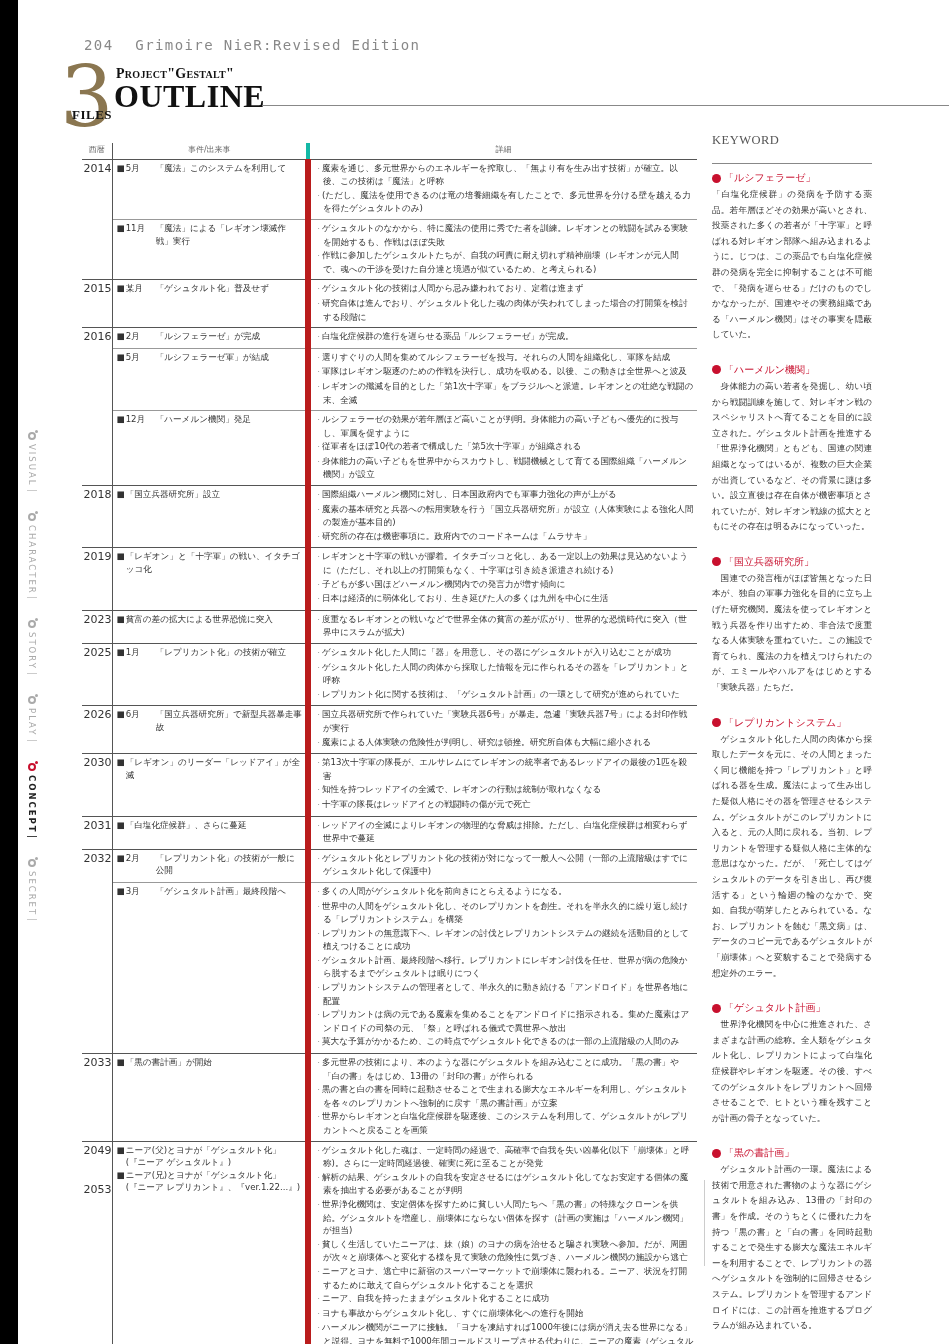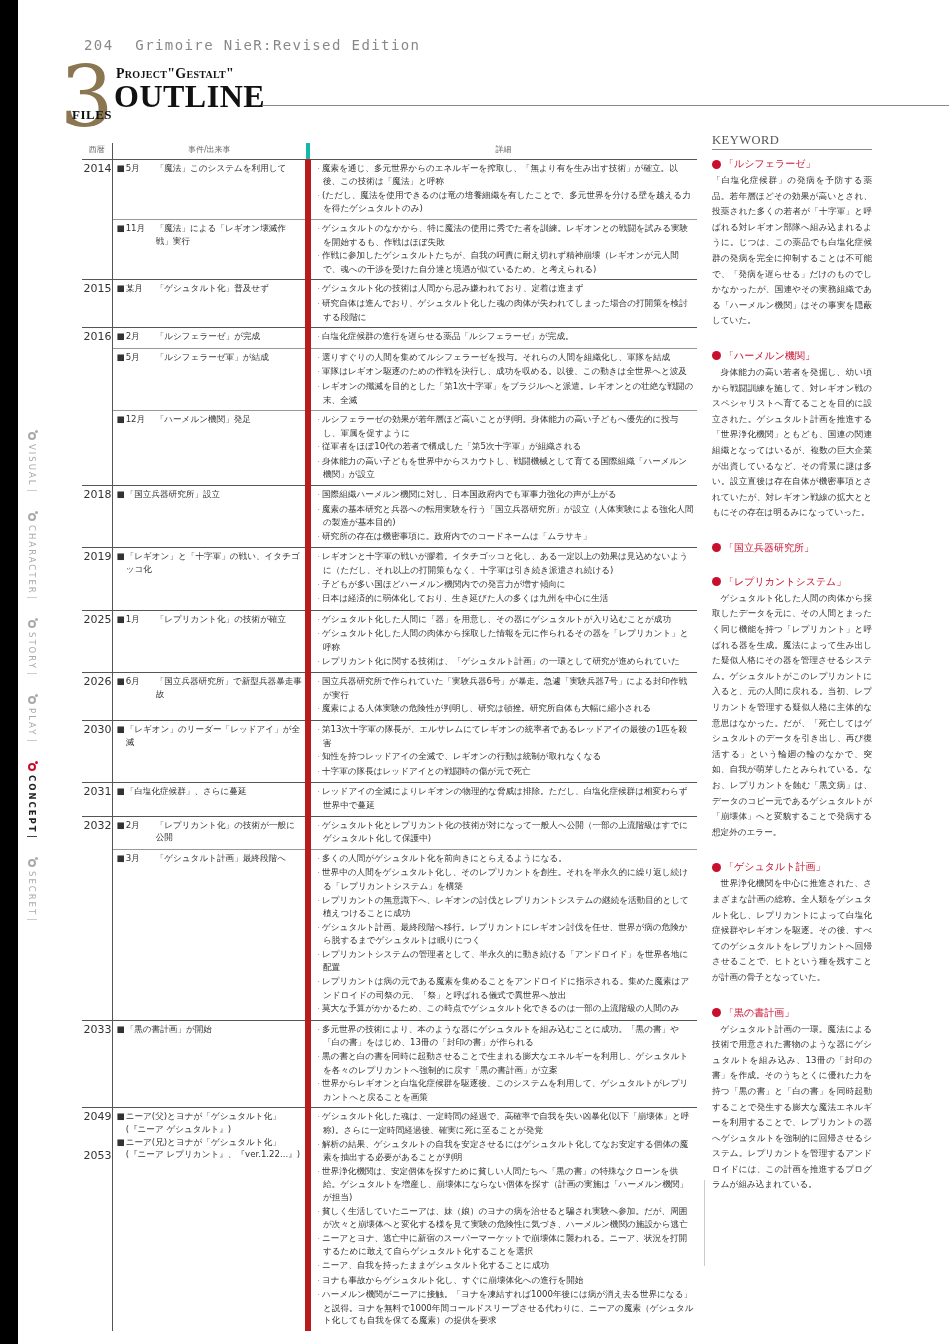--- a/index.html
+++ b/index.html
@@ -38,21 +38,21 @@
   .timeline tr.grp-top td { border-top: 1.5px solid #555; }
   .timeline tr.sub-top td.event, .timeline tr.sub-top td.detail { border-top: 1px solid #999; }
   .ev { display: flex; }
   .ev .sq { margin-right: 1px; }
   .ev .mon { width: 30px; flex-shrink: 0; }
   .ev .txt { flex: 1; }
   .det-line { padding-left: 8px; text-indent: -8px; margin-bottom: 1px; }
   .det-line::before { content: "・"; color: #999; font-size: 7px; }
 
   .keyword-col { position: absolute; left: 712px; top: 133px; width: 160px; }
-  .kw-heading { font-family: "Liberation Serif", serif; font-size: 12.5px; color: #555; letter-spacing: 0.5px; border-bottom: 1.5px solid #888; padding-bottom: 1px; margin-bottom: 7px; }
+  .kw-heading { font-family: "Liberation Serif", serif; font-size: 12.5px; color: #555; letter-spacing: 0.5px; border-bottom: 1.5px solid #888; padding-bottom: 15px; margin-bottom: 7px; }
   .kw-item { margin-bottom: 20px; }
   .kw-title { color: #c8102e; font-size: 10px; line-height: 14px; margin-bottom: 2px; display: flex; align-items: center; }
   .kw-title .bul { display: inline-block; width: 9px; height: 9px; border-radius: 50%; background: #c8102e; margin-right: 3px; }
   .kw-body { font-size: 8.6px; line-height: 15.6px; color: #333; text-align: justify; }
   .kw-body.indent { text-indent: 1em; }
   .kw-vrule { position: absolute; left: 704px; top: 1180px; width: 1px; height: 86px; background: #ccc; }
 </style>
 </head>
 <body>
 
@@ -229,20 +229,34 @@
           </div>
         </td>
         <td class="detail">
           <div class="det-line">レギオンと十字軍の戦いが膠着。イタチゴッコと化し、ある一定以上の効果は見込めないように（ただし、それ以上の打開策もなく、十字軍は引き続き派遣され続ける)</div>
           <div class="det-line">子どもが多い国ほどハーメルン機関内での発言力が増す傾向に</div>
           <div class="det-line">日本は経済的に弱体化しており、生き延びた人の多くは九州を中心に生活</div>
         </td>
       </tr>
       <tr class="grp-top">
         <td class="year">
+          <div>2023</div>
+        </td>
+        <td class="event">
+          <div class="ev">
+            <span class="sq">■</span>
+            <span class="txt"><span>貧富の差の拡大による世界恐慌に突入</span></span>
+          </div>
+        </td>
+        <td class="detail">
+          <div class="det-line">度重なるレギオンとの戦いなどで世界全体の貧富の差が広がり、世界的な恐慌時代に突入（世界中にスラムが拡大)</div>
+        </td>
+      </tr>
+      <tr class="grp-top">
+        <td class="year">
           <div>2025</div>
         </td>
         <td class="event">
           <div class="ev">
             <span class="sq">■</span>
             <span class="mon">1月</span>
             <span class="txt"><span>「レプリカント化」の技術が確立</span></span>
           </div>
         </td>
         <td class="detail">
@@ -396,20 +410,21 @@
           <span class="bul"></span>
           <span>「ハーメルン機関」</span>
         </div>
         <div class="kw-body indent">身体能力の高い若者を発掘し、幼い頃から戦闘訓練を施して、対レギオン戦のスペシャリストへ育てることを目的に設立された。ゲシュタルト計画を推進する「世界浄化機関」ともども、国連の関連組織となってはいるが、複数の巨大企業が出資しているなど、その背景に謎は多い。設立直後は存在自体が機密事項とされていたが、対レギオン戦線の拡大とともにその存在は明るみになっていった。</div>
       </div>
       <div class="kw-item">
         <div class="kw-title">
           <span class="bul"></span>
           <span>「国立兵器研究所」</span>
         </div>
+        <div class="kw-body indent">国連での発言権がほぼ皆無となった日本が、独自の軍事力強化を目的に立ち上げた研究機関。魔法を使ってレギオンと戦う兵器を作り出すため、非合法で度重なる人体実験を重ねていた。この施設で育てられ、魔法の力を植えつけられたのが、エミールやハルアをはじめとする「実験兵器」たちだ。</div>
       </div>
       <div class="kw-item">
         <div class="kw-title">
           <span class="bul"></span>
           <span>「レプリカントシステム」</span>
         </div>
         <div class="kw-body indent">ゲシュタルト化した人間の肉体から採取したデータを元に、その人間とまったく同じ機能を持つ「レプリカント」と呼ばれる器を生成。魔法によって生み出した疑似人格にその器を管理させるシステム。ゲシュタルトがこのレプリカントに入ると、元の人間に戻れる。当初、レプリカントを管理する疑似人格に主体的な意思はなかった。だが、「死亡してはゲシュタルトのデータを引き出し、再び復活する」という輪廻の輪のなかで、突如、自我が萌芽したとみられている。なお、レプリカントを蝕む「黒文病」は、データのコピー元であるゲシュタルトが「崩壊体」へと変貌することで発病する想定外のエラー。</div>
       </div>
       <div class="kw-item">
         <div class="kw-title">

